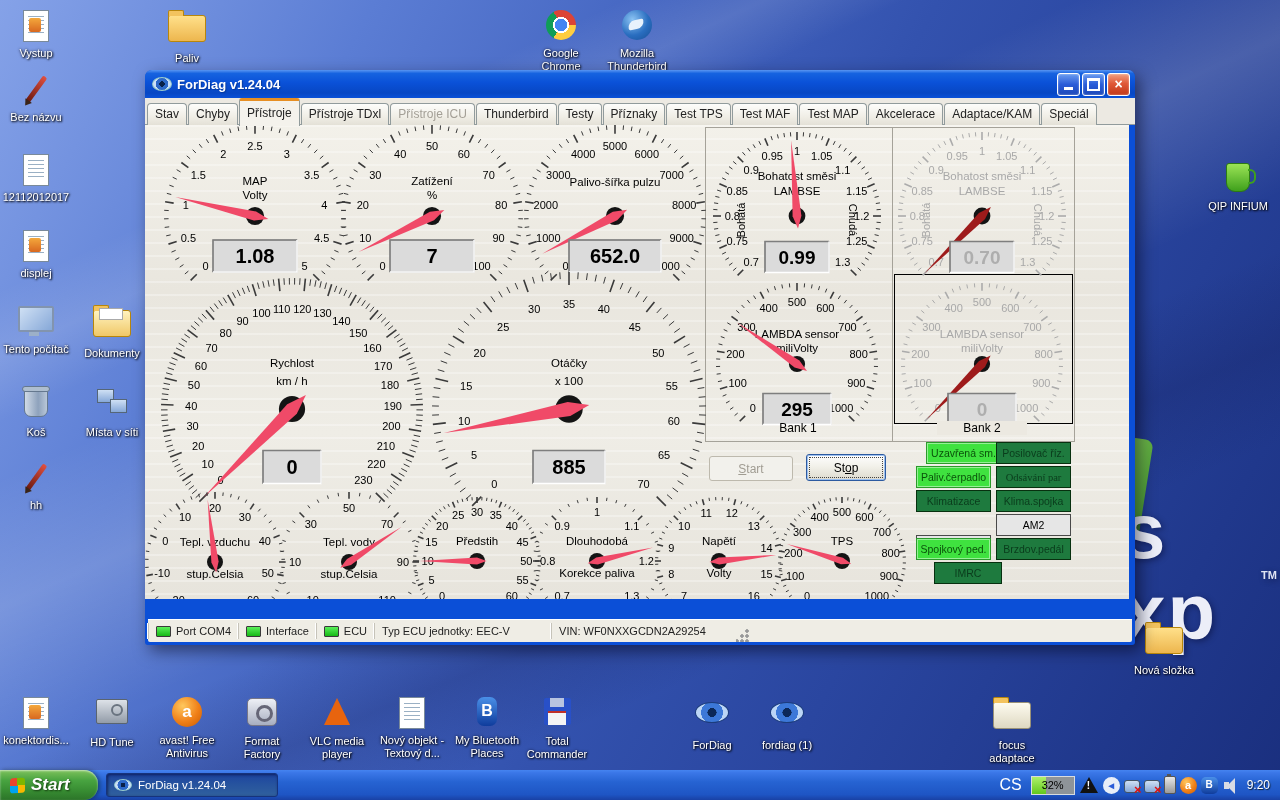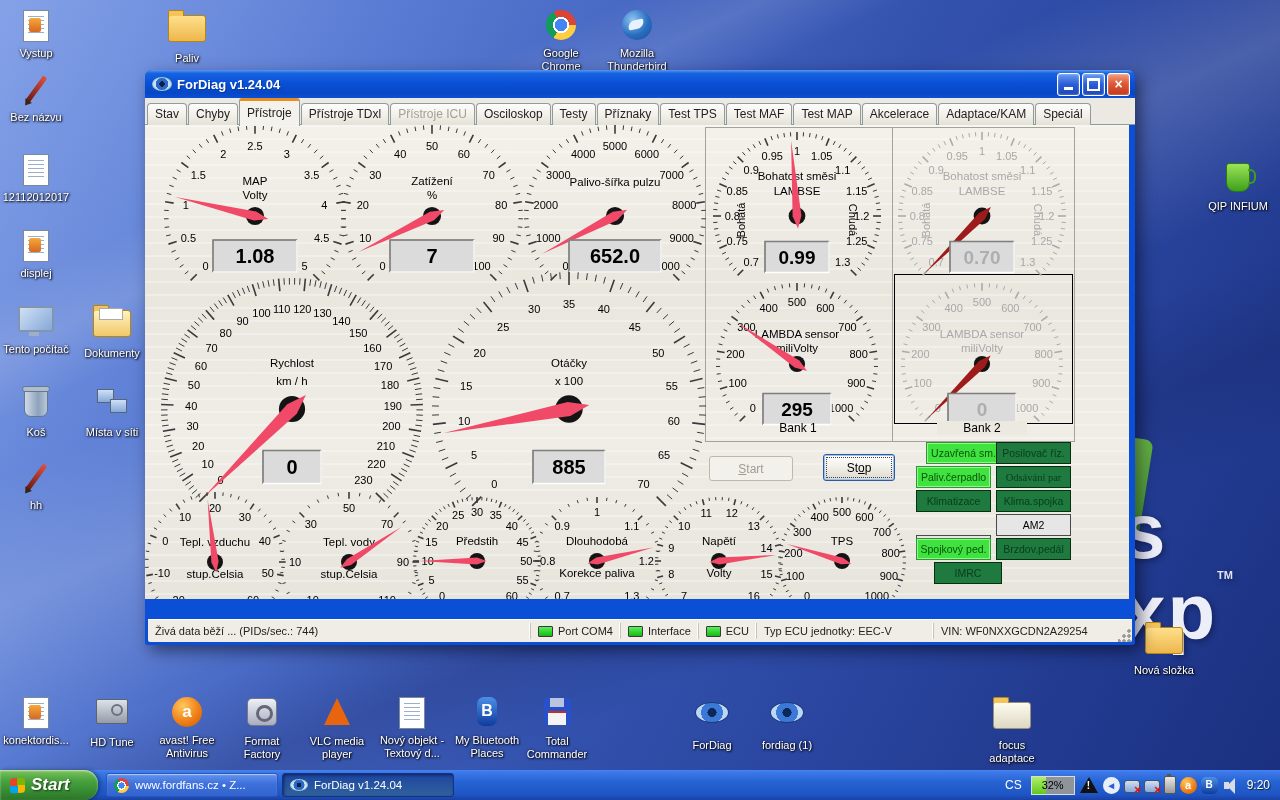--- a/index.html
+++ b/index.html
@@ -10,21 +10,21 @@
   .s1{left:-200px;top:180px;width:1800px;height:260px;transform:rotate(-24deg);
       background:linear-gradient(180deg,transparent,rgba(255,255,255,.16) 45%,transparent);}
   .s2{left:-100px;top:430px;width:1900px;height:180px;transform:rotate(-22deg);
       background:linear-gradient(180deg,transparent,rgba(20,30,90,.25) 50%,transparent);}
   .s3{left:-300px;top:40px;width:1700px;height:120px;transform:rotate(-25deg);
       background:linear-gradient(180deg,transparent,rgba(255,255,255,.12) 50%,transparent);}
   .xp-green{position:absolute;left:1118px;top:438px;width:28px;height:100px;transform:rotate(9deg);
       background:linear-gradient(100deg,#8fdc50,#4ca428);border-radius:8px;opacity:.9;}
   .xp-text{position:absolute;left:1122px;top:492px;font-size:78px;font-weight:bold;
       color:#eceef8;letter-spacing:2px;text-shadow:2px 2px 6px rgba(0,0,30,.4);line-height:1;}
-  .xp-text sup{font-size:11px;vertical-align:60px;letter-spacing:0;color:#dfe4f4;}
+  .xp-text sup{font-size:11px;vertical-align:60px;letter-spacing:0;color:#dfe4f4;margin-left:44px;}
 
   
   .dicon{position:absolute;width:68px;text-align:center;color:#fff;font-size:11px;cursor:default;}
   .dicon .ic{height:34px;margin:0 auto 3px;position:relative;}
   .dicon .lbl{text-shadow:1px 1px 2px #000, 0 0 3px rgba(0,0,20,.8);line-height:1.15;word-wrap:break-word;}
   .fold{width:36px;height:25px;margin:7px auto 0;background:linear-gradient(#ffe08a,#edb64e);
         border:1px solid #b8860b;border-radius:2px 3px 3px 3px;position:relative;}
   .fold:before{content:'';position:absolute;top:-6px;left:-1px;width:14px;height:5px;background:#f3c35e;
         border:1px solid #b8860b;border-bottom:none;border-radius:2px 2px 0 0;}
   .fold.open{background:linear-gradient(#fff3c0,#f0c868);}
@@ -113,23 +113,23 @@
   #gsvg{position:absolute;left:0;top:0;pointer-events:none;}
   .groupbox{position:absolute;border:1px solid #a5a299;}
   .b1{left:560px;top:2px;width:186px;height:313px;}
   .b2{left:747px;top:2px;width:181px;height:313px;}
   .b2black{left:749px;top:149px;width:177px;height:148px;border:1px solid #000;}
   .banklab{position:absolute;top:296px;width:90px;text-align:center;font-size:12px;color:#000;z-index:4;}
   .banklab.bg{background:#ece9e1;}
   .btn{position:absolute;font-size:12px;font-family:inherit;}
   .btn.start{left:564px;top:331px;width:84px;height:25px;background:#f2f1ec;border:1px solid #bdb9ad;
      border-radius:3px;color:#a09c92;}
-  .btn.stop{left:661px;top:329px;width:72px;height:27px;border-radius:3px;color:#000;
+  .btn.stop{left:661px;top:329px;width:80px;height:27px;border-radius:3px;color:#000;
      background:linear-gradient(#fefefe,#f2f1ea 45%,#dddace);border:1px solid #2c5aa0;
-     box-shadow:0 0 0 1px #9cc0f0 inset;outline:1px dotted #444;outline-offset:-4px;margin-left:17px;}
+     box-shadow:0 0 0 1px #9cc0f0 inset;outline:1px dotted #444;outline-offset:-4px;}
   .ind{position:absolute;width:73px;height:20px;font-size:10.5px;display:flex;align-items:center;
      justify-content:center;white-space:nowrap;}
   .ind.on{background:#3fe23f;border:1px solid #2b9a2b;color:#0a520a;box-shadow:inset 0 0 0 1px #96f096;}
   .ind.off{background:#1e7a3e;border:1px solid #07300f;color:#0a3c1c;}
   .ind.neutral{background:#e6e6e6;border:1px solid #4a4a4a;color:#000;}
   .statusbar{position:absolute;left:3px;right:3px;bottom:3px;height:22px;background:#efede5;
      border-top:1px solid #fff;display:flex;align-items:center;font-size:11px;color:#222;border-radius:0 0 2px 2px;}
   .seg{height:16px;display:flex;align-items:center;padding:0 7px;border-left:1px solid #c6c3b9;
      box-shadow:-1px 0 0 #fff;white-space:nowrap;overflow:hidden;}
   .seg.msg{flex:1;border-left:none;box-shadow:none;}
@@ -160,21 +160,21 @@
      box-shadow:inset 0 1px 1px rgba(255,255,255,.5);}
   .taskbtn.active{background:linear-gradient(#1c44a0,#27549e 50%,#30609e);border-color:#16337c;
      box-shadow:inset 1px 1px 3px rgba(0,0,40,.55);}
   .mini-chrome{width:15px;height:15px;border-radius:50%;flex:none;
      background:radial-gradient(circle at 50% 50%,#4285f4 0 29%,#fff 30% 40%,rgba(0,0,0,0) 41%),
      conic-gradient(from -30deg,#db4437 0 120deg,#ffcd40 120deg 240deg,#0f9d58 240deg 360deg);}
   .mini-eye{width:16px;height:10px;border-radius:50%;flex:none;border:1px solid #9cc;
      background:radial-gradient(circle at 50% 50%,#082048 0 25%,#2c68c8 26% 58%,#cce0f8 59%);}
   .tray{position:absolute;right:0;top:0;height:30px;display:flex;align-items:center;gap:4px;padding-right:10px;}
   .tray:before{content:'';width:2px;height:30px;background:linear-gradient(90deg,#1637; ,#fff3);margin-right:4px;}
-  .lang{color:#fff;font-size:12px;padding:2px 5px;margin-left:12px;}
+  .lang{color:#fff;font-size:16px;padding:2px 5px;margin-left:12px;}
   .meter{position:relative;width:42px;height:17px;background:#8e9499;border:1px solid #d8dce0;flex:none;}
   .meter i{position:absolute;left:0;top:0;bottom:0;width:35%;background:linear-gradient(#aef06a,#62c81e);}
   .meter b{position:absolute;inset:0;text-align:center;font-size:11px;font-weight:normal;color:#000;line-height:16px;}
   .warn{position:relative;width:20px;height:17px;flex:none;}
   .warn:before{content:'';position:absolute;left:1px;top:0;border-left:9px solid transparent;
      border-right:9px solid transparent;border-bottom:16px solid #111;}
   .warn:after{content:'!';position:absolute;left:8px;top:3px;color:#fff;font-size:10px;font-weight:bold;}
   .tico{width:17px;height:17px;flex:none;position:relative;border-radius:3px;}
   .t-chev{background:#e8eef8;border-radius:50%;color:#2a5cd8;font-size:10px;line-height:17px;text-align:center;}
   .t-net{background:linear-gradient(#cfe0f4,#86a8d8);border:1px solid #456;width:14px;height:11px;margin-top:2px;}
@@ -366,21 +366,21 @@
           </span>
         <span class="wbtn close">×</span>
       </span>
     </div>
     <div class="tabbar" id="tabbar">
         <span class="tab">Stav</span>
         <span class="tab">Chyby</span>
         <span class="tab active">Přístroje</span>
         <span class="tab">Přístroje TDxl</span>
         <span class="tab disabled">Přístroje ICU</span>
-        <span class="tab">Osciloskop</span>
+        <span class="tab">Thunderbird</span>
         <span class="tab">Testy</span>
         <span class="tab">Příznaky</span>
         <span class="tab">Test TPS</span>
         <span class="tab">Test MAF</span>
         <span class="tab">Test MAP</span>
         <span class="tab">Akcelerace</span>
         <span class="tab">Adaptace/KAM</span>
         <span class="tab">Speciál</span>
       </div>
     <div class="panel">
@@ -1530,21 +1530,20 @@
           <div class="ind off" style="left: 771px; top: 365px;">Klimatizace</div>
           <div class="ind off" style="left: 851px; top: 365px;">Klima.spojka</div>
           <div class="ind neutral" style="left: 771px; top: 410px;">AM1</div>
           <div class="ind neutral" style="left: 851px; top: 389px;">AM2</div>
           <div class="ind on" style="left: 771px; top: 413px;">Spojkový ped.</div>
           <div class="ind off" style="left: 851px; top: 413px;">Brzdov.pedál</div>
           <div class="ind off" style="left: 789px; top: 437px; width: 66px;">IMRC</div>
         </div>
     </div>
     <div class="statusbar">
-      <div class="seg msg">Živá data běží ... (PIDs/sec.: 744)</div>
       <div class="seg">
           <i class="ledbox"></i>
           <span>Port COM4</span>
         </div>
       <div class="seg">
           <i class="ledbox"></i>
           <span>Interface</span>
         </div>
       <div class="seg">
           <i class="ledbox"></i>
@@ -1555,24 +1554,20 @@
       <div class="grip"></div>
     </div>
   </div>
 
   <div class="taskbar">
     <div class="startbtn">
       <span class="flag"></span>
       <span>Start</span>
     </div>
     <div class="tasks" id="tasks">
-        <div class="taskbtn">
-          <span class="mini-chrome"></span>
-          <span>www.fordfans.cz • Z...</span>
-        </div>
         <div class="taskbtn active">
           <span class="mini-eye"></span>
           <span>ForDiag v1.24.04</span>
         </div>
       </div>
     <div class="tray">
       <span class="lang">CS</span>
       <span class="meter">
           <i id="meterfill" style="width: 35%;"></i>
           <b>32%</b>

